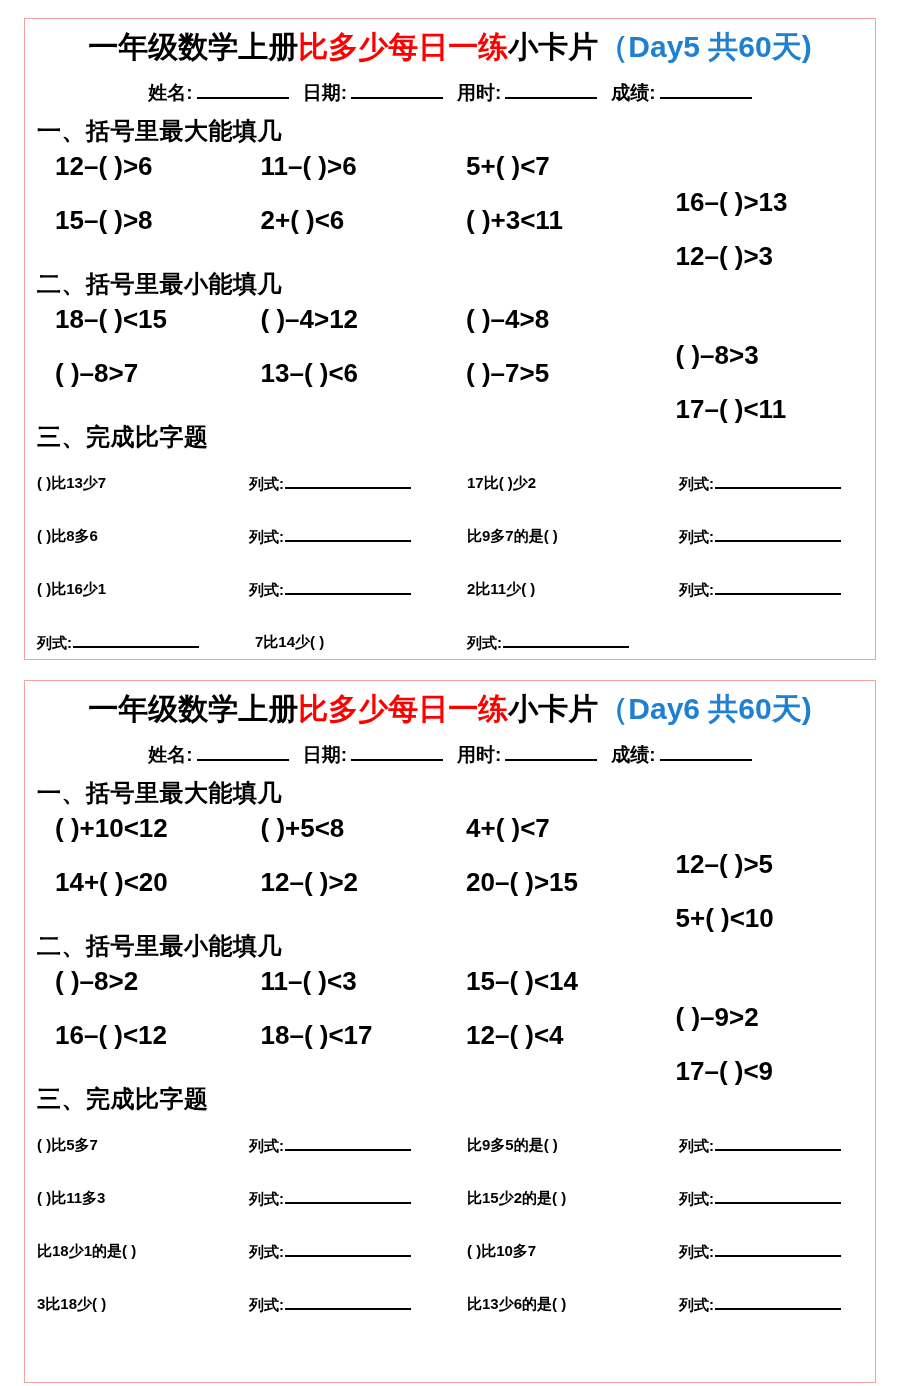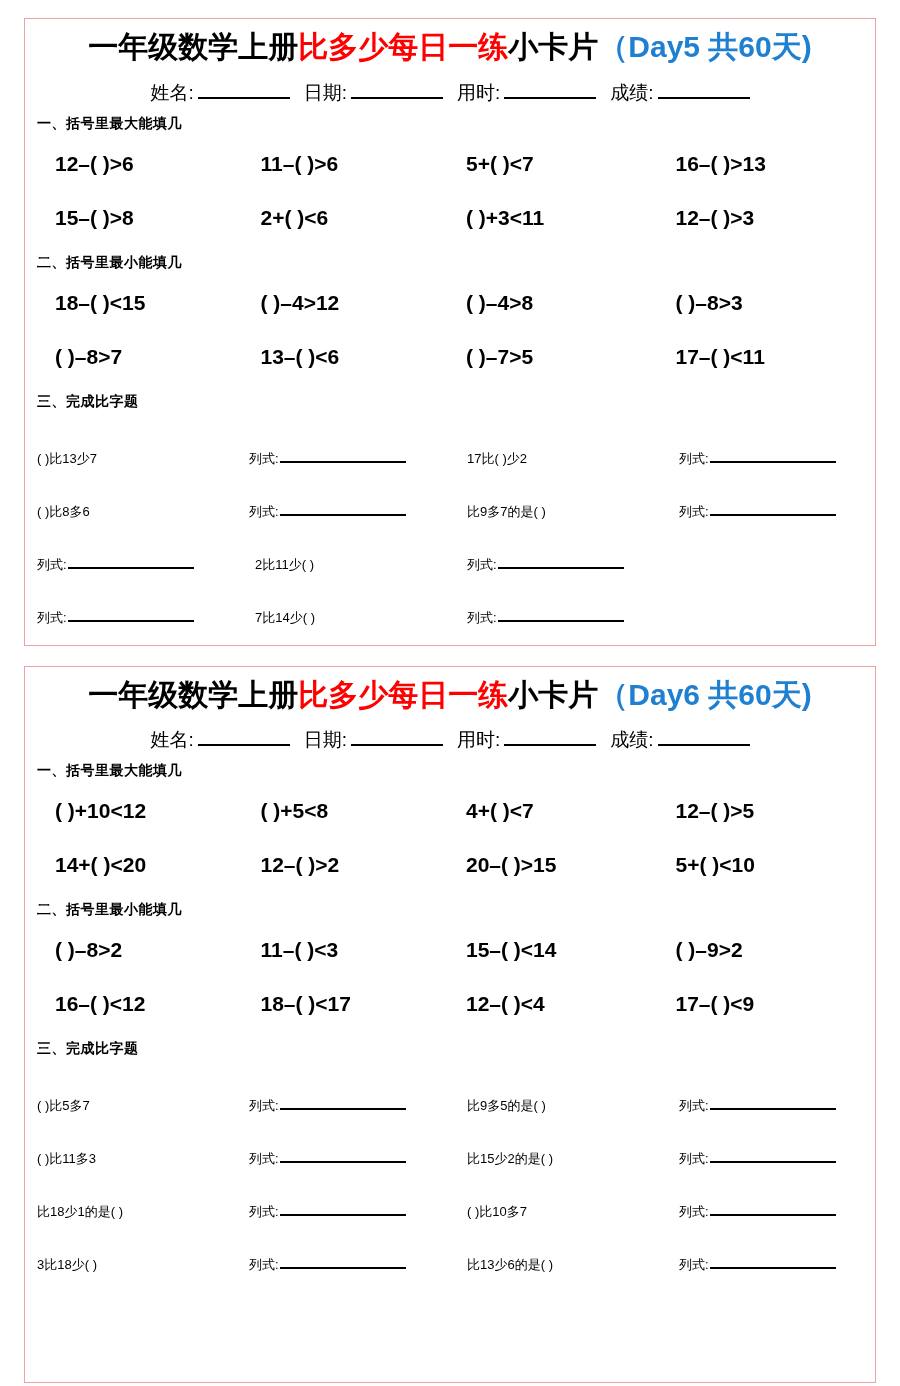--- a/index.html
+++ b/index.html
@@ -43,63 +43,63 @@
   }
   .t-black { color: #000000; }
   .t-red   { color: #ff0000; font-family: "Liberation Sans","DejaVu Sans",sans-serif; }
   .t-blue  { color: #1f7fd0; font-family: "Liberation Sans","DejaVu Sans",sans-serif; }
 
   .meta {
     display: flex;
     justify-content: center;
     align-items: baseline;
     font-size: 19px;
-    font-weight: normal;
+    font-weight: bold;
     margin-top: 10px;
     margin-bottom: 2px;
     white-space: nowrap;
   }
   .meta-item { display: inline-flex; align-items: baseline; margin-right: 14px; }
   .meta-item:last-child { margin-right: 0; text-align: right; }
   .meta-label { margin-right: 4px; }
   .blank-line {
     display: inline-block;
     border-bottom: 2px solid #000;
     width: 92px;
     height: 0.95em;
   }
 
   .section-head {
-    font-size: 14px;
+    font-size: 24px;
     font-weight: bold;
     margin: 9px 0 4px 0;
     letter-spacing: 0.5px;
   }
 
   .prow {
     display: flex;
-    font-size: 21px;
+    font-size: 26px;
     font-weight: bold;
     height: 54px;
-    align-items: center;
+    align-items: flex-start;
     white-space: nowrap;
   }
   .prow .cell {
     flex: 1 1 0;
     padding-left: 18px;
     box-sizing: border-box;
   }
-  .prow .cell.c4 { padding-left: 22px; }
+  .prow .cell.c4 { padding-left: 22px; margin-top: 36px; }
 
   .srow {
     display: flex;
-    font-size: 13px;
-    font-weight: normal;
+    font-size: 15px;
+    font-weight: bold;
     height: 53px;
-    align-items: flex-end;
+    align-items: center;
     white-space: nowrap;
   }
   .srow .q {
     width: 212px;
     flex: 0 0 212px;
     box-sizing: border-box;
   }
   .srow .a {
     width: 218px;
     flex: 0 0 218px;
@@ -199,20 +199,21 @@
           <span>列式:</span>
           <span class="eq-blank"></span>
         </span>
       <span class="q">比9多7的是(     )</span>
       <span class="a">
           <span>列式:</span>
           <span class="eq-blank"></span>
         </span>
     </div>
     <div class="srow">
+      <span class="q">(     )比16少1</span>
       <span class="a">
           <span>列式:</span>
           <span class="eq-blank"></span>
         </span>
       <span class="q">2比11少(     )</span>
       <span class="a">
           <span>列式:</span>
           <span class="eq-blank"></span>
         </span>
     </div>

